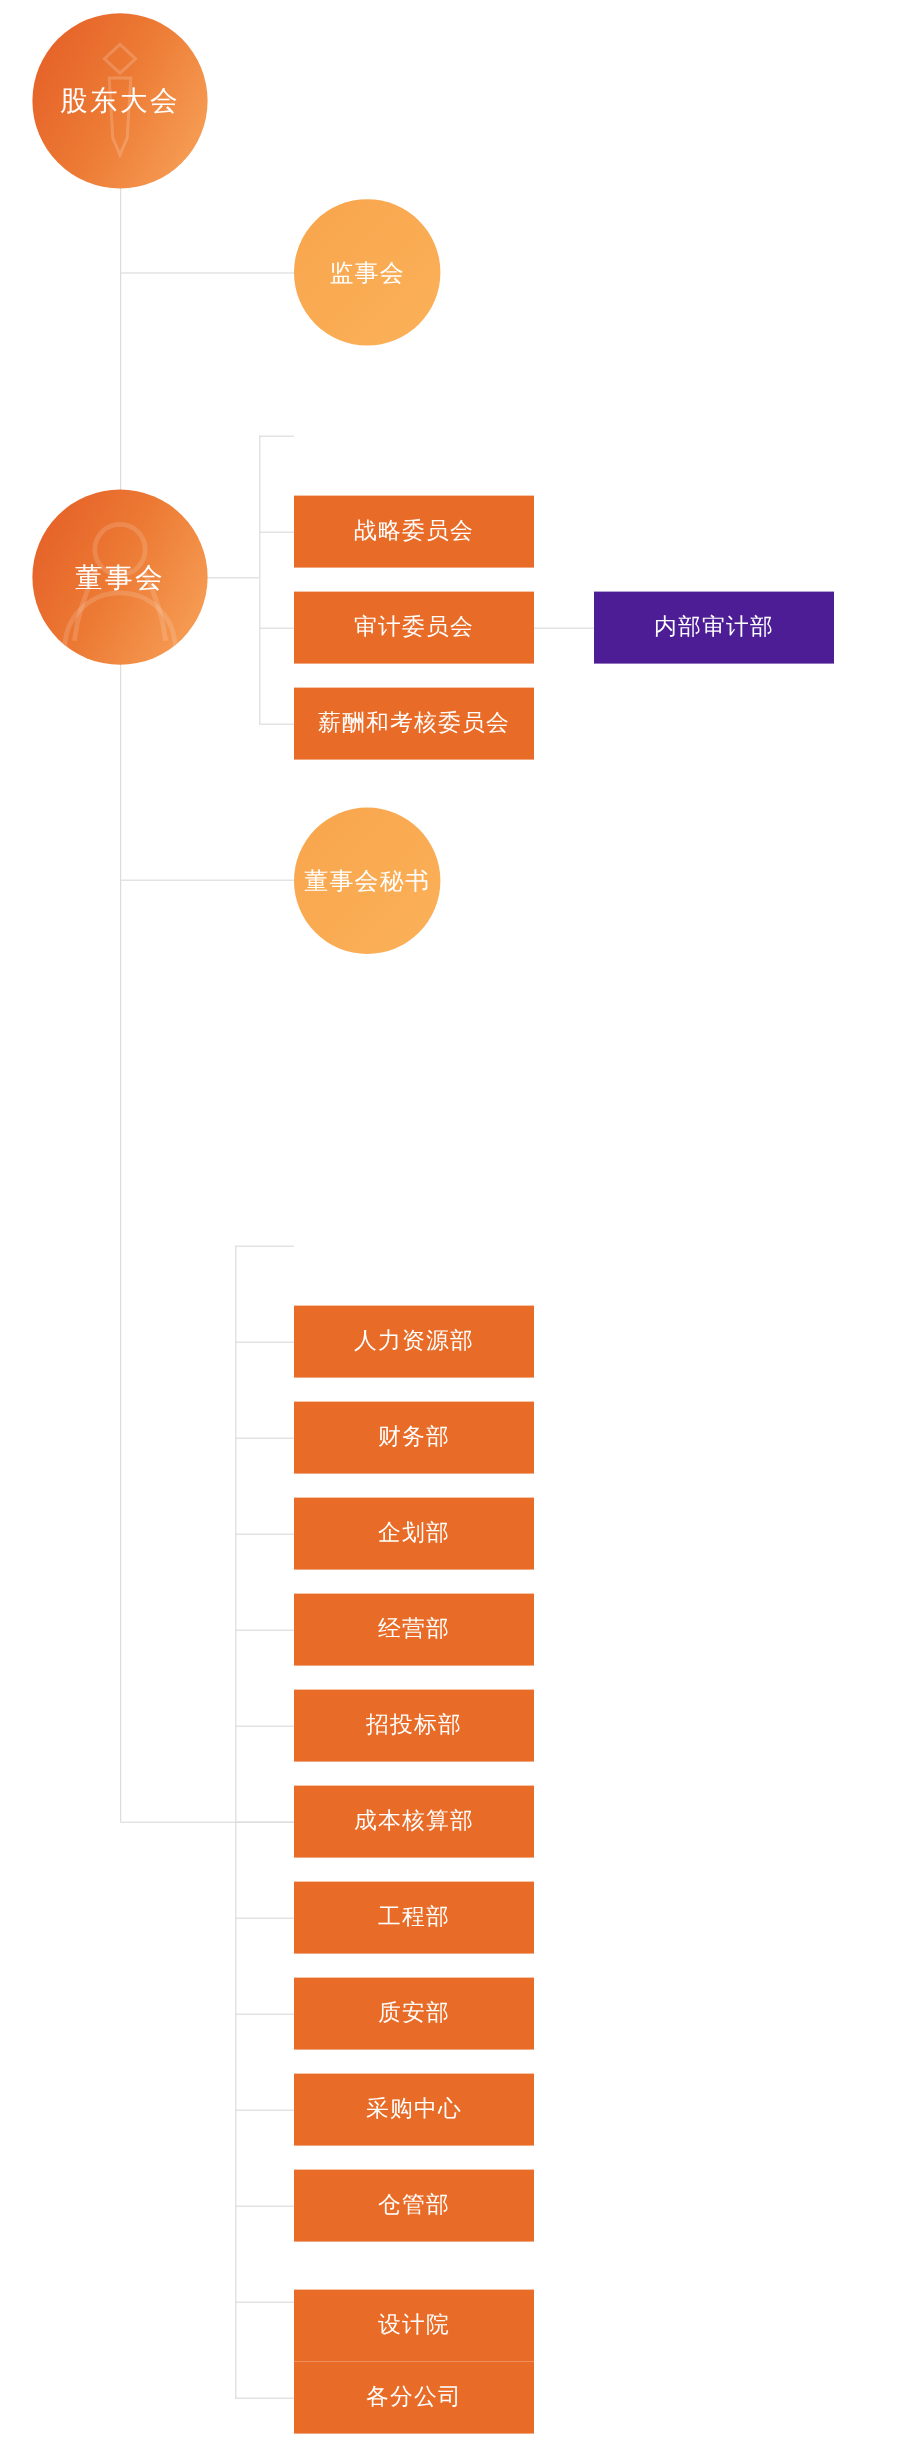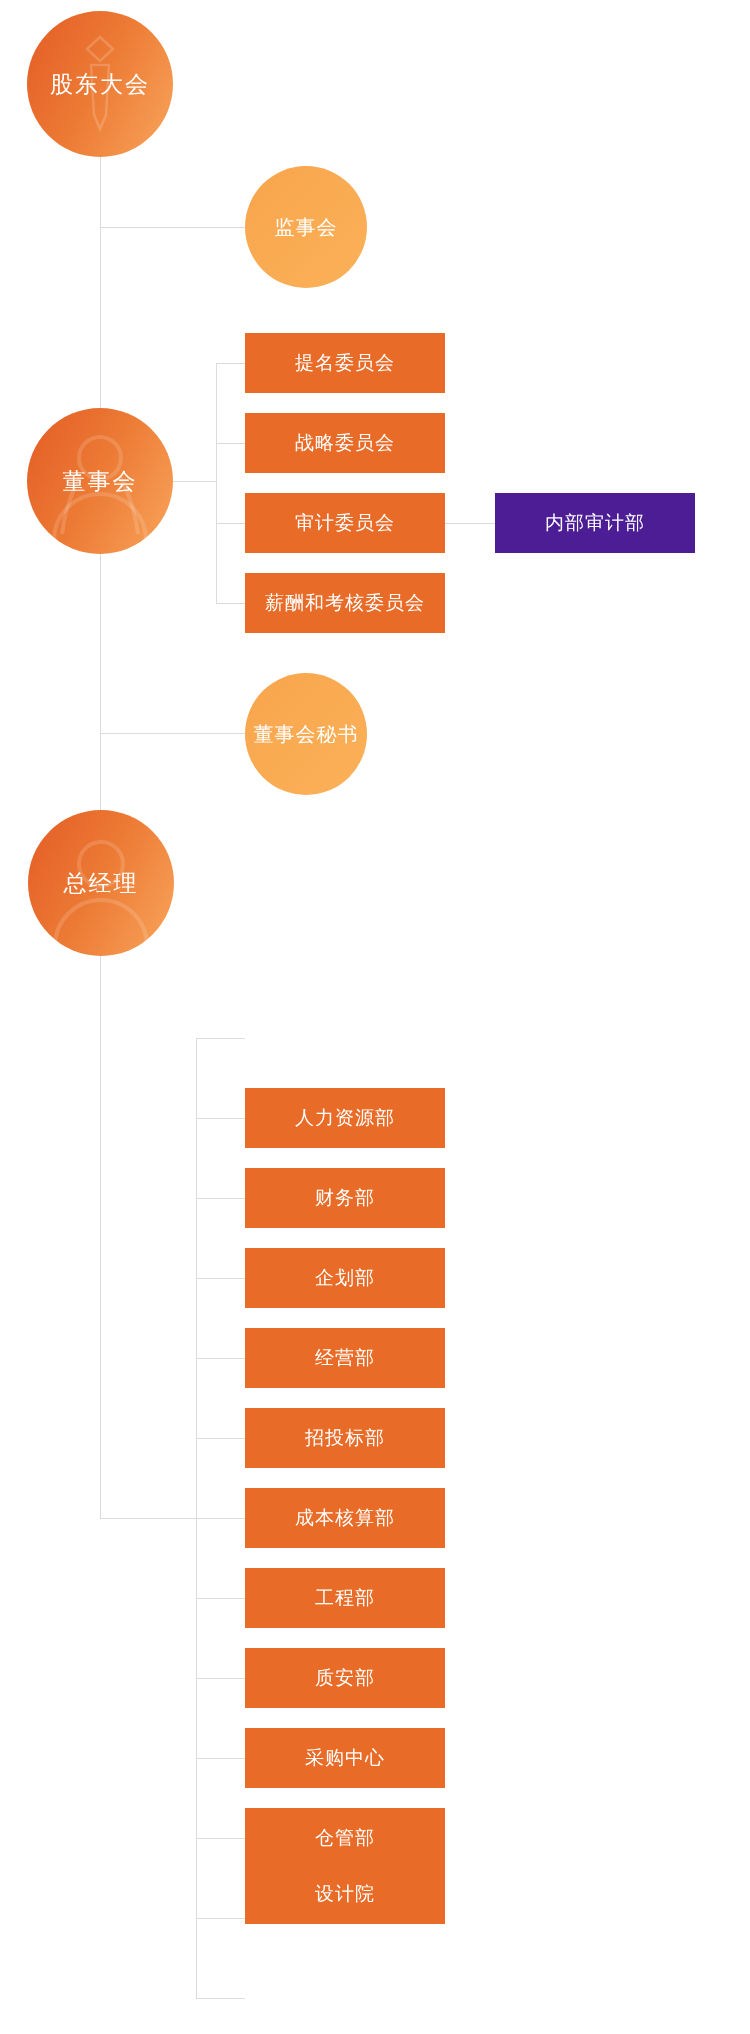--- a/index.html
+++ b/index.html
@@ -83,40 +83,33 @@
       <path d="M36,46 C26,66 20,86 18,104"></path>
       <path d="M76,46 C86,66 92,86 94,104"></path>
     </svg>
     <span class="clabel">董事会</span>
   </div>
 
   <div class="circle sm" style="left:245px;top:673px">
     <span class="clabel">董事会秘书</span>
   </div>
 
-  <div class="circle lg" style="left:28px;top:810px">
-    <svg class="watermark" style="top:26px" width="112" height="112" viewBox="0 0 112 112" fill="none" stroke="rgba(255,255,255,0.15)" stroke-width="4">
-      <circle cx="56" cy="28" r="22"></circle>
-      <path d="M10,110 a46,46 0 0 1 92,0"></path>
-    </svg>
-    <span class="clabel">总经理</span>
-  </div>
 
-  <div class="rect" style="top:333px">提名委员会</div>
   <div class="rect" style="top:413px">战略委员会</div>
   <div class="rect" style="top:493px">审计委员会</div>
   <div class="rect" style="top:573px">薪酬和考核委员会</div>
 
   <div class="rect light" style="left:495px;top:493px">内部审计部</div>
 
   <div class="rect" style="top:1088px">人力资源部</div>
   <div class="rect" style="top:1248px">企划部</div>
   <div class="rect" style="top:1168px">财务部</div>
   <div class="rect" style="top:1328px">经营部</div>
   <div class="rect" style="top:1408px">招投标部</div>
   <div class="rect" style="top:1488px">成本核算部</div>
   <div class="rect" style="top:1568px">工程部</div>
   <div class="rect" style="top:1648px">质安部</div>
   <div class="rect" style="top:1728px">采购中心</div>
   <div class="rect" style="top:1808px">仓管部</div>
-  <div class="rect" style="top:1864px">设计院</div>
+  <div class="rect" style="top:1908px">设计院</div>
+  <div class="rect" style="top:1968px">各分公司</div>
 
 </div>
 
 </body></html>

